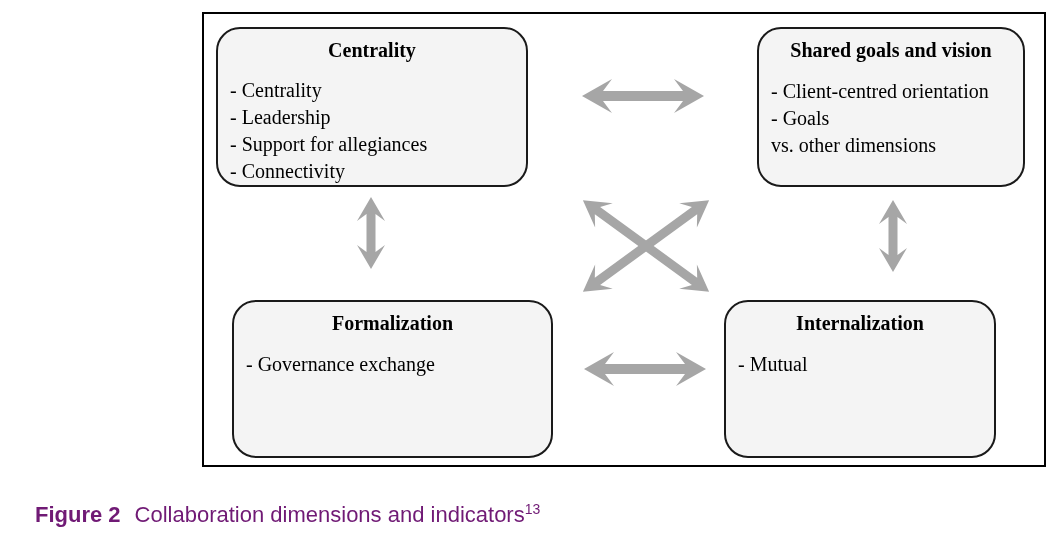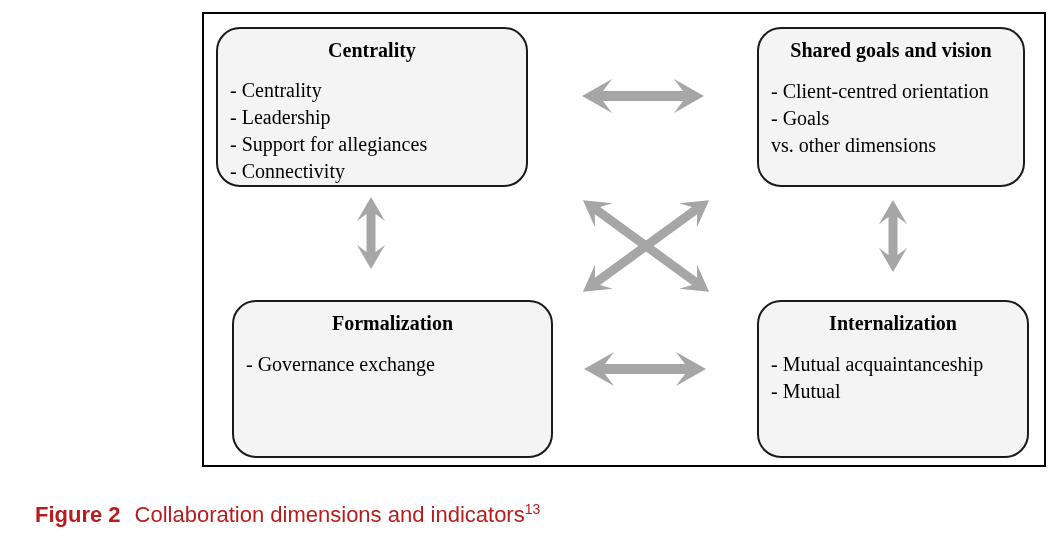--- a/index.html
+++ b/index.html
@@ -40,37 +40,37 @@
     background: var(--box-fill, #f4f4f4);
     border: 2px solid var(--box-border, #1a1a1a);
     border-radius: 24px;
     padding: 6px 12px 6px 12px;
     font-size: 20px;
     line-height: 27px;
   }
   .box-tl { left: 216px; top: 27px;  width: 312px; height: 160px; }
   .box-tr { left: 757px; top: 27px;  width: 268px; height: 160px; }
   .box-bl { left: 200px; top: 300px; width: 321px; height: 158px; margin-left: 32px; }
-  .box-br { left: 757px; top: 300px; width: 272px; height: 158px; }
+  .box-br { left: 724px; top: 300px; width: 272px; height: 158px; }
   .box-title {
     font-weight: bold;
     text-align: center;
     line-height: 26px;
     padding-top: 2px;
   }
   .box-lines { margin-top: 14px; }
   .box-lines.gapped { margin-top: 15px; }
   .box-line { white-space: nowrap; }
   .caption {
     position: absolute;
     left: 35px;
     top: 502px;
     font-family: "Liberation Sans", sans-serif;
     font-size: 22px;
-    color: #b91c1c;
+    color: #701a75;
     white-space: nowrap;
   }
   .caption-label { font-weight: bold; margin-right: 14px; }
   .caption sup {
     font-size: 14px;
     line-height: 0;
     vertical-align: super;
   }
 </style>
 </head>
@@ -123,21 +123,20 @@
   <div class="box box-bl">
     <div class="box-title">Formalization</div>
     <div class="box-lines gapped">
       <div class="box-line">- Governance exchange</div>
     </div>
   </div>
 
   <div class="box box-br">
     <div class="box-title">Internalization</div>
     <div class="box-lines gapped">
-      <div class="box-line">- Mutual acquaintanceship</div>
       <div class="box-line">- Mutual</div>
     </div>
   </div>
 
   <div class="caption">
     <span class="caption-label">Figure 2</span><span>Collaboration dimensions and indicators</span><sup>13</sup>
   </div>
 
 </div>
 

